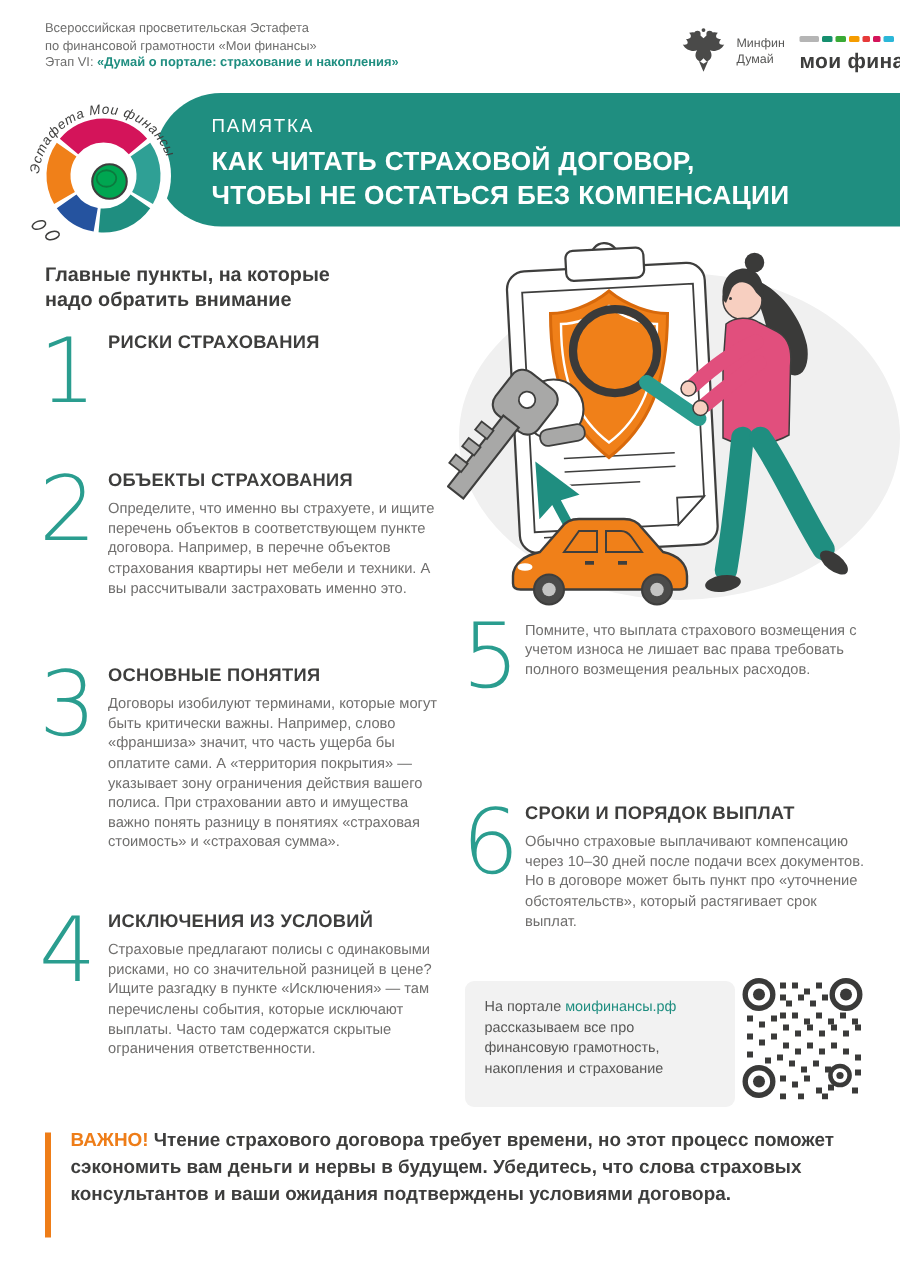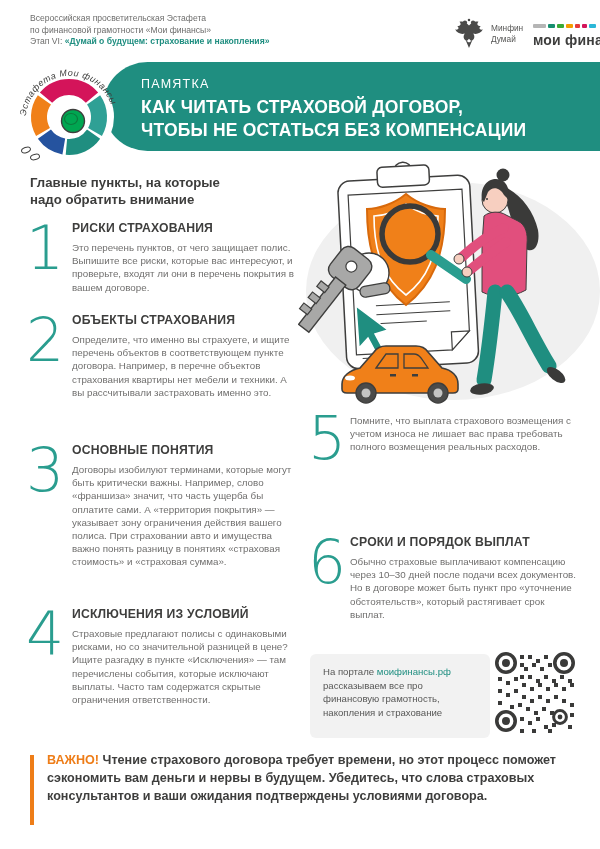--- a/index.html
+++ b/index.html
@@ -51,21 +51,21 @@
   .important-text .label{color:#ee7d18;}
 </style>
 </head>
 <body>
 
 <div class="page">
 
   <div class="header-left">
     <div>Всероссийская просветительская Эстафета</div>
     <div>по финансовой грамотности «Мои финансы»</div>
-    <div><span>Этап VI: </span><span class="accent">«Думай о будущем: страхование и накопления»</span></div>
+    <div><span>Этап VI: </span><span class="accent">«Думай о портале: страхование и накопления»</span></div>
   </div>
 
   <svg class="eagle" viewBox="0 0 32 32">
     <path fill="#4a4a49" d="M16,9 C13,5.5 10,4.5 7,5.5 C9,7.5 8.2,9.5 5,9.5 C7,11.5 6.2,13.5 3,12.8 C5,16.5 9,17.5 12,16.5 C10,19.5 11,22.5 14,23.5 L16,21.5 L18,23.5 C21,22.5 22,19.5 20,16.5 C23,17.5 27,16.5 29,12.8 C25.8,13.5 25,11.5 27,9.5 C23.8,9.5 23,7.5 25,5.5 C22,4.5 19,5.5 16,9 Z"></path>
     <circle cx="12.2" cy="6.2" r="2" fill="#4a4a49"></circle>
     <circle cx="19.8" cy="6.2" r="2" fill="#4a4a49"></circle>
     <rect x="14.8" y="2.6" width="2.4" height="2.4" rx="1.2" fill="#4a4a49"></rect>
     <path fill="#4a4a49" d="M13,23 L16,30 L19,23 L16,25 Z"></path>
   </svg>
   <div class="minfin-text">
@@ -170,21 +170,20 @@
       <path d="M197,134 C194,164 190,198 186,222" fill="none" stroke="#1f8e80" stroke-width="15" stroke-linecap="round"></path>
       <path d="M209,134 C222,152 234,180 251,208" fill="none" stroke="#1f8e80" stroke-width="15" stroke-linecap="round"></path>
       <ellipse cx="184" cy="231" rx="12" ry="5.5" fill="#3a3a39" transform="rotate(-8 184 231)"></ellipse>
       <ellipse cx="258" cy="217" rx="11" ry="5.5" fill="#3a3a39" transform="rotate(38 258 217)"></ellipse>
     </g>
   </svg>
 
   <div class="num" style="left:26px;top:219px;">1</div>
   <div class="item-content" style="left:72px;top:221px;width:222px;">
     <div class="item-title">РИСКИ СТРАХОВАНИЯ</div>
-    <div class="item-body">Это перечень пунктов, от чего защищает полис. Выпишите все риски, которые вас интересуют, и проверьте, входят ли они в перечень покрытия в вашем договоре.</div>
   </div>
 
   <div class="num" style="left:26px;top:311px;">2</div>
   <div class="item-content" style="left:72px;top:313px;width:222px;">
     <div class="item-title">ОБЪЕКТЫ СТРАХОВАНИЯ</div>
     <div class="item-body">Определите, что именно вы страхуете, и ищите перечень объектов в соответствующем пункте договора. Например, в перечне объектов страхования квартиры нет мебели и техники. А вы рассчитывали застраховать именно это.</div>
   </div>
 
   <div class="num" style="left:26px;top:441px;">3</div>
   <div class="item-content" style="left:72px;top:443px;width:222px;">

